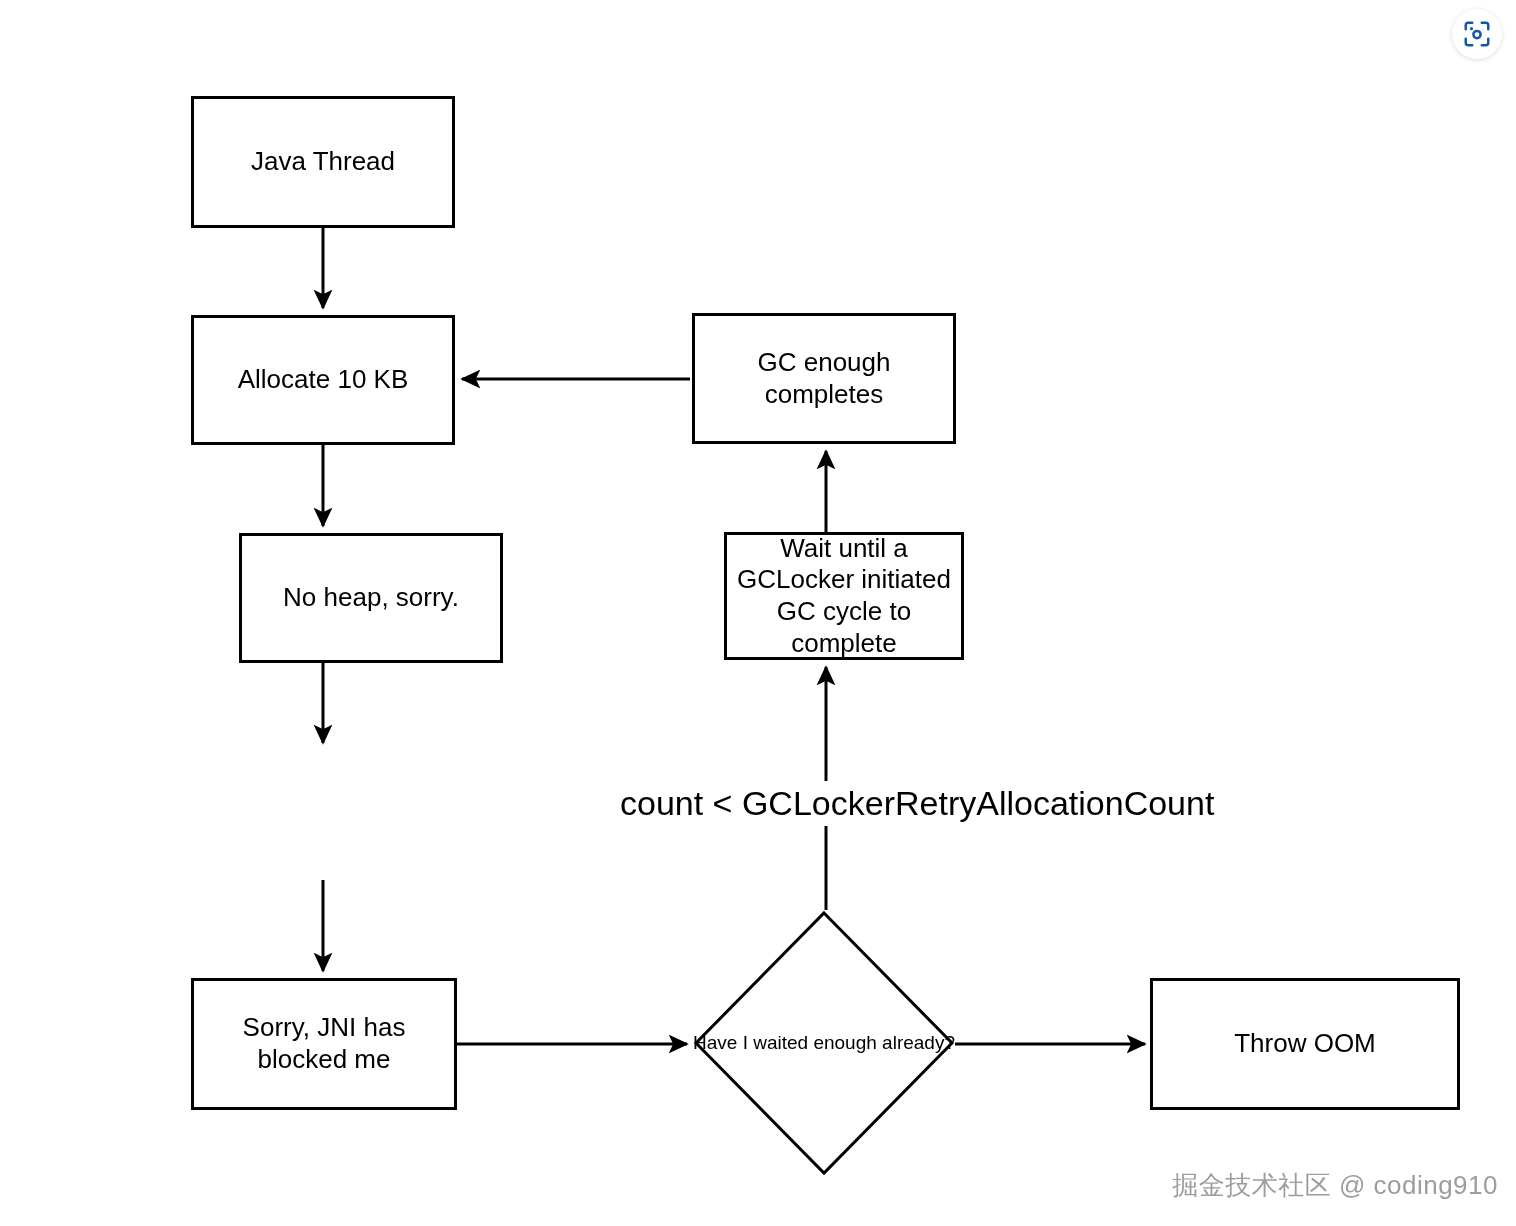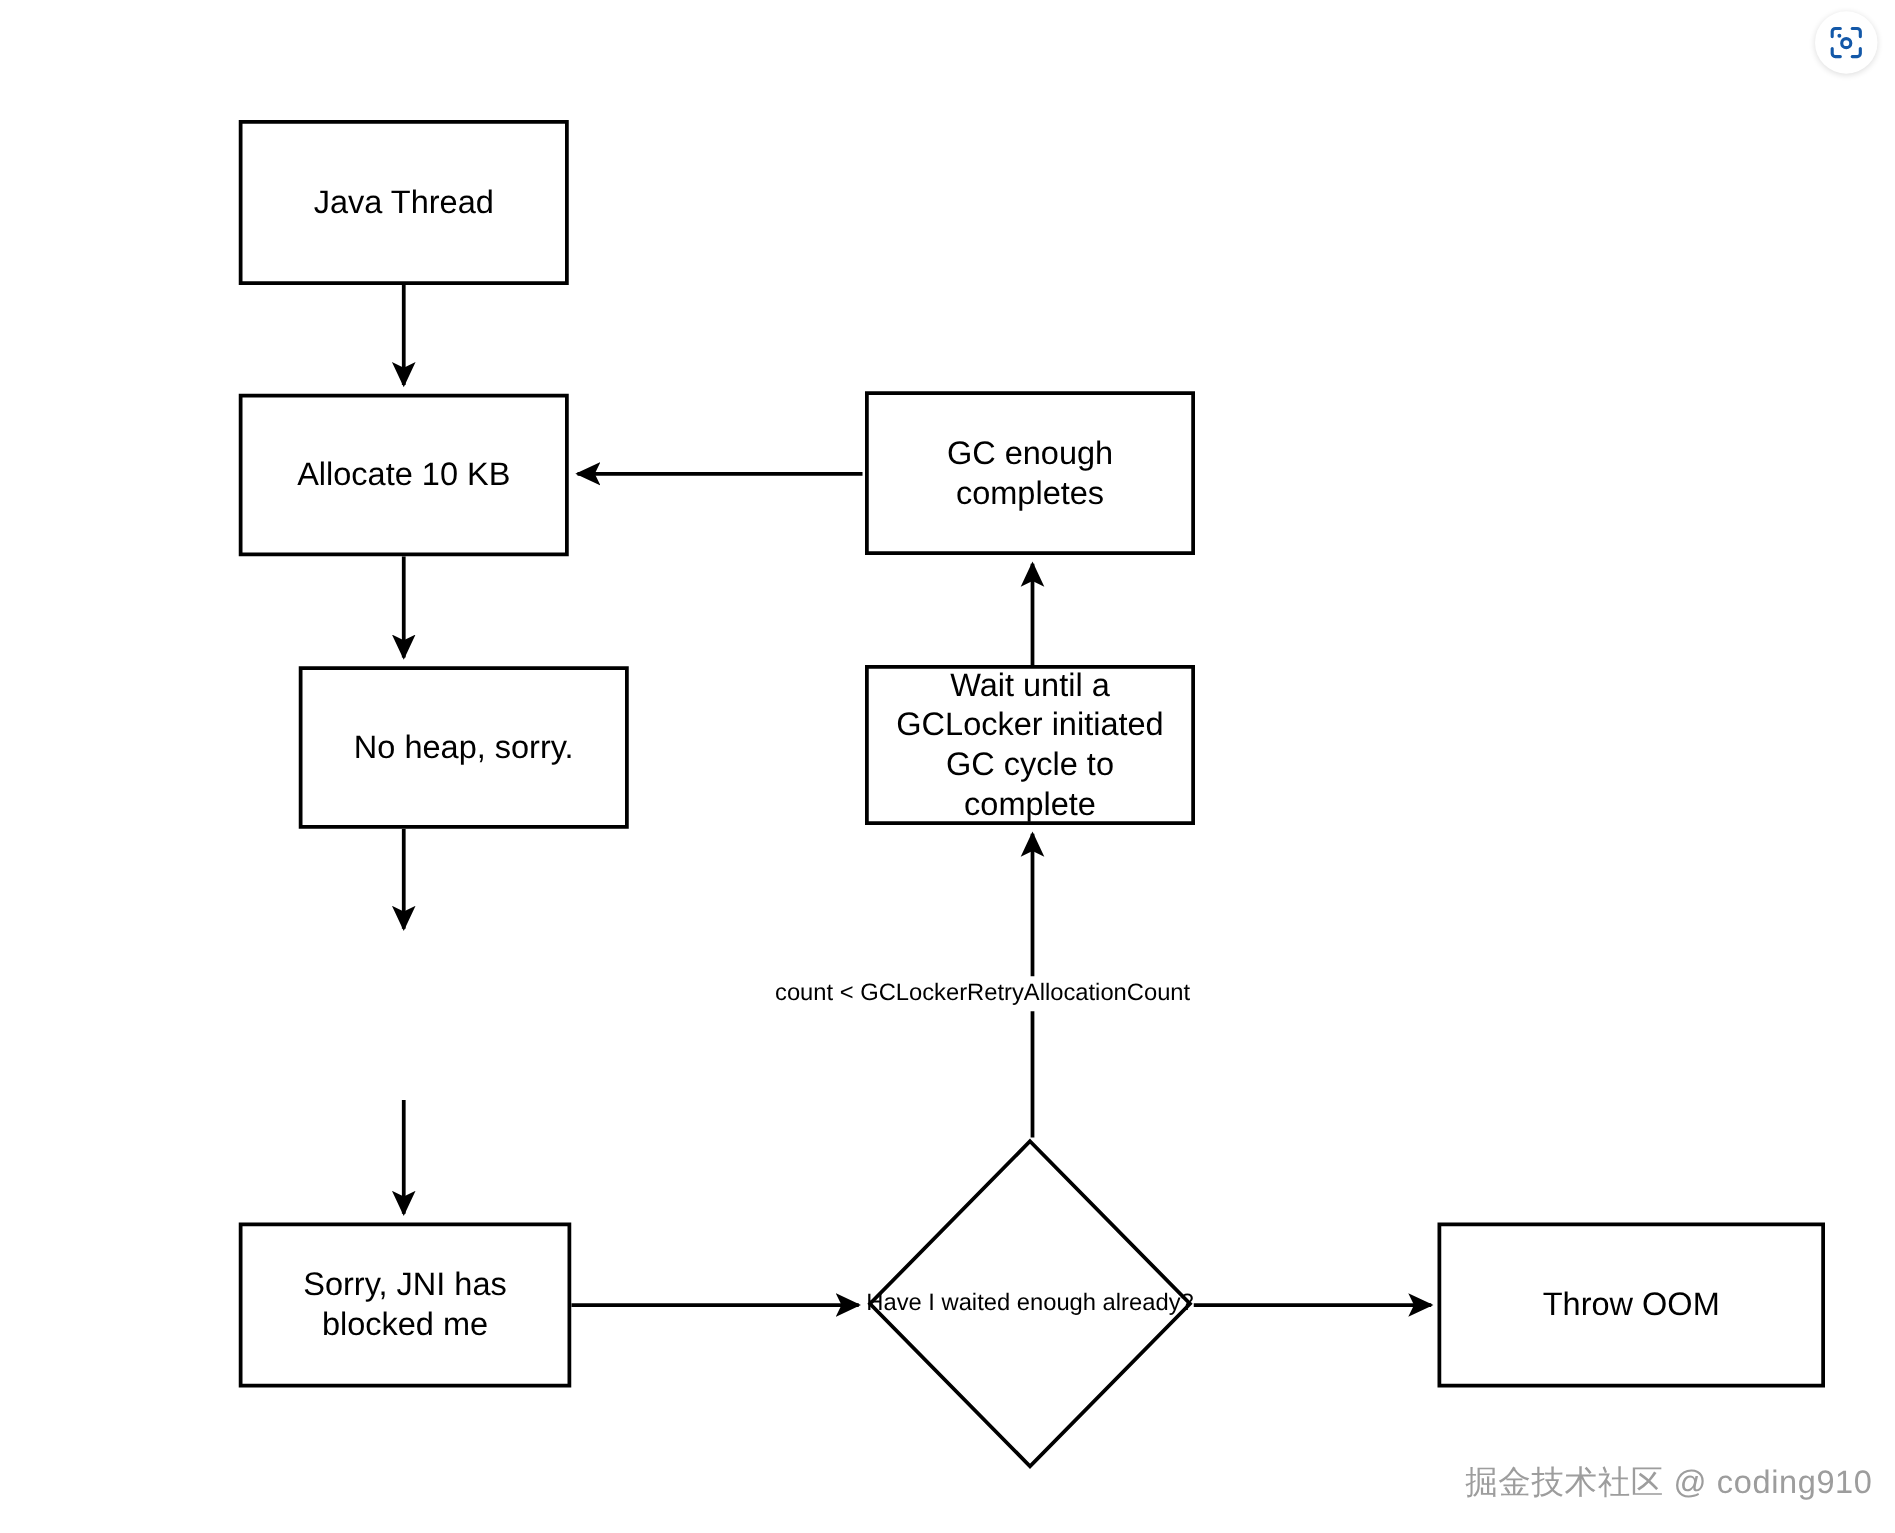--- a/index.html
+++ b/index.html
@@ -47,21 +47,21 @@
 
   
   #node-java-thread   { left: 191px;  top: 96px;   width: 264px; height: 132px; }
   #node-allocate      { left: 191px;  top: 315px;  width: 264px; height: 130px; }
   #node-no-heap       { left: 191px;  top: 533px;  width: 264px; height: 130px; margin-left: 48px; }
   #node-trigger-gc    { left: 191px;  top: 750px;  width: 264px; height: 130px; }
   #node-jni-blocked   { left: 191px;  top: 978px;  width: 266px; height: 132px; }
 
   
   #node-gc-completes  { left: 692px;  top: 313px;  width: 264px; height: 131px; }
-  #node-wait-gclocker { left: 692px;  top: 532px;  width: 264px; height: 128px; }
+  #node-wait-gclocker { left: 724px;  top: 532px;  width: 240px; height: 128px; }
 
   
   #node-throw-oom     { left: 1150px; top: 978px;  width: 310px; height: 132px; }
 
   
   #node-decision {
     position: absolute;
     left: 693px;
     top: 910px;
     width: 262px;
@@ -85,21 +85,21 @@
     text-align: center;
     font-size: 19px;
     line-height: 1.22;
     color: #000000;
     font-family: "Liberation Sans", sans-serif;
   }
 
   
   .edge-label {
     position: absolute;
-    font-size: 19px;
+    font-size: 34px;
     color: #000000;
     background: #ffffff;
     padding: 3px 6px;
     white-space: nowrap;
     z-index: 4;
     font-family: "Liberation Sans", sans-serif;
   }
   #edge-label-retry-count {
     left: 614px;
     top: 781px;

